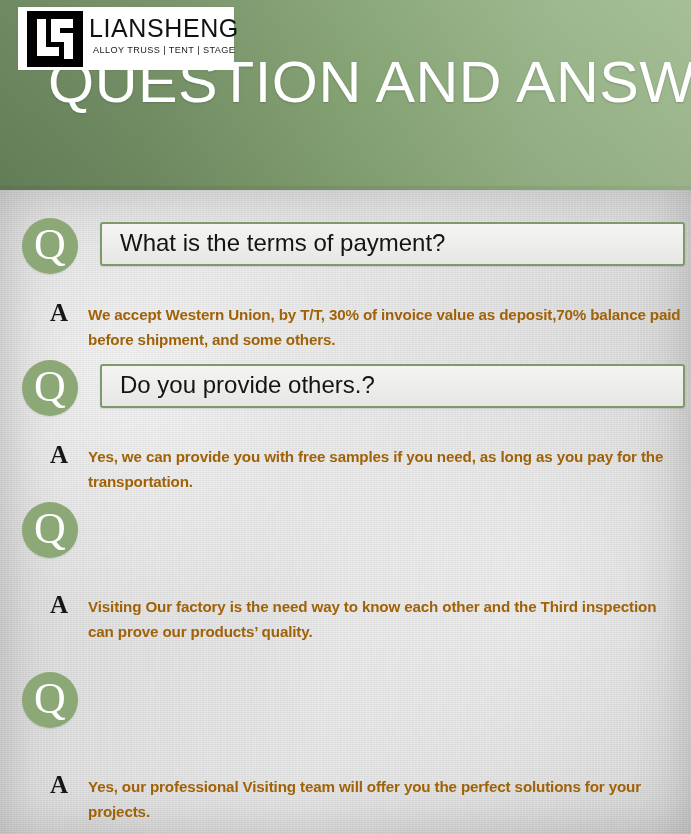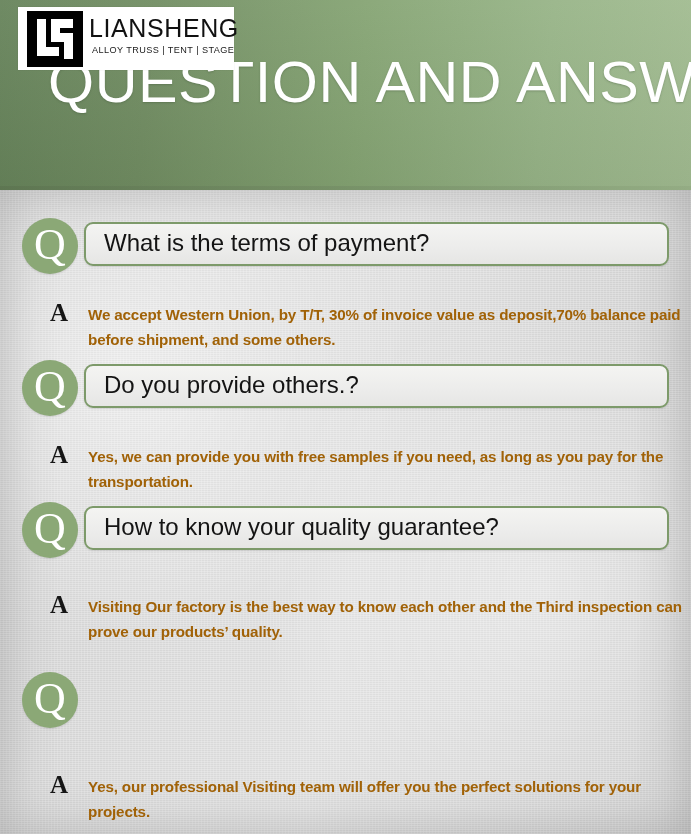--- a/index.html
+++ b/index.html
@@ -99,20 +99,21 @@
   .logo-mark {
     width: 56px;
     height: 56px;
     margin: 4px 6px 0 9px;
     flex: none;
   }
   .logo-text {
     padding-top: 8px;
     display: flex;
     flex-direction: column;
+    align-items: center;
   }
   .logo-word {
     font-family: "Liberation Sans", sans-serif;
     font-size: 25px;
     line-height: 26px;
     letter-spacing: .6px;
     color: #111111;
     font-weight: 400;
   }
   .logo-tag {
@@ -144,27 +145,27 @@
     color: #ffffff;
     font-family: "Liberation Serif", serif;
     font-size: 44px;
     line-height: 54px;
     text-align: center;
     z-index: 2;
     box-shadow: 0 1px 2px rgba(0,0,0,.10);
   }
   .q-box {
     position: absolute;
-    left: 84px;
+    left: 100px;
     top: 4px;
     width: 585px;
     height: 44px;
     box-sizing: border-box;
     border: 2px solid #7d9a6a;
-    border-radius: 9px;
+    border-radius: 3px;
     background: linear-gradient(180deg, #f4f4f2 0%, #ececeb 60%, #e6e6e4 100%);
     box-shadow: 0 1px 2px rgba(0,0,0,.10);
   }
   .q-text {
     position: absolute;
     left: 18px;
     top: 50%;
     transform: translateY(-52%);
     font-size: 24px;
     line-height: 26px;
@@ -250,27 +251,24 @@
     </div>
     <div class="a-line" style="top:82px;">
       <div class="a-badge">A</div>
       <div class="a-text">Yes, we can provide you with free samples if you need, as long as you pay for the transportation.</div>
     </div>
   </div>
 
   <div class="faq-row" style="top:502px;">
     <div class="q-line">
       <div class="q-badge">Q</div>
-      <div class="q-box">
-        <div class="q-text">How to know your quality guarantee?</div>
-      </div>
     </div>
     <div class="a-line" style="top:90px;">
       <div class="a-badge">A</div>
-      <div class="a-text">Visiting Our factory is the best way to know each other and the Third inspection can prove our products’ quality.</div>
+      <div class="a-text">Visiting Our factory is the need way to know each other and the Third inspection can prove our products’ quality.</div>
     </div>
   </div>
 
   <div class="faq-row" style="top:672px;">
     <div class="q-line">
       <div class="q-badge">Q</div>
     </div>
     <div class="a-line" style="top:100px;">
       <div class="a-badge">A</div>
       <div class="a-text">Yes, our professional Visiting team will offer you the perfect solutions for your projects.</div>

